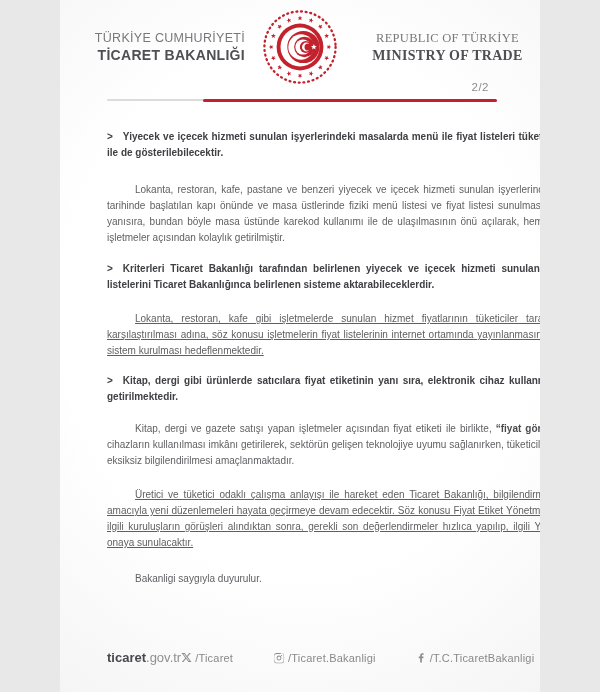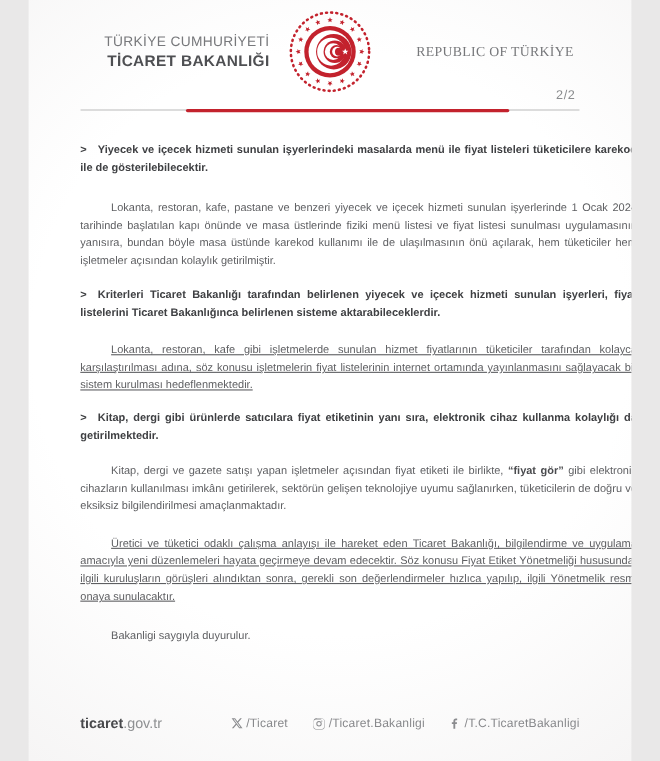--- a/index.html
+++ b/index.html
@@ -1,19 +1,19 @@
 <!DOCTYPE html>
 <html lang="tr"><head>
 <meta charset="utf-8">
 <style>
   * { margin: 0; padding: 0; box-sizing: border-box; }
   html, body { background: #e9e8e8; }
   .page {
     position: relative;
-    width: 548px;
+    width: 480px;
     height: 692px;
     margin: 0 auto;
     overflow: hidden;
     background: radial-gradient(ellipse 90% 70% at 50% 45%, #ffffff 55%, #f5f4f4 100%);
     font-family: "Liberation Sans", "DejaVu Sans", sans-serif;
     color: #5e5f62;
   }
 
   
   .header-inner {
@@ -68,21 +68,21 @@
   .mt-20 { margin-top: 20px; }
 
   
   .footer {
     position: absolute; left: 47px; right: 47px; top: 650px;
     display: flex; justify-content: space-between; align-items: center;
   }
   .website { font-size: 13px; text-decoration: none; }
   .website .w-bold { font-weight: 700; color: #48494c; }
   .website .w-rest { font-weight: 400; color: #8e9092; }
-  .social { display: flex; gap: 22px; align-items: center; }
+  .social { display: flex; gap: 40px; align-items: center; }
   .social-item {
     display: flex; align-items: center; gap: 3px;
     font-size: 11px; color: #88898c; text-decoration: none;
     letter-spacing: 0.2px;
   }
   .social-item svg { display: block; fill: #8a8b8e; }
 </style>
 </head>
 <body>
 
@@ -129,20 +129,21 @@
         <circle cx="3" cy="0" r="7.8" fill="#ffffff"></circle>
         <circle cx="6" cy="0" r="6.2" fill="#c3222d"></circle>
         <circle cx="6.5" cy="0" r="4.5" fill="#ffffff"></circle>
         <circle cx="8.3" cy="0" r="3.7" fill="#c3222d"></circle>
         <path d="M14.2,-3 L15.1,-0.9 L17.1,-0.9 L15.5,0.4 L16,2.5 L14.2,1.2 L12.4,2.5 L12.9,0.4 L11.3,-0.9 L13.3,-0.9 Z" fill="#ffffff"></path>
       </svg>
     </div>
 
     <div class="org-en">
       <div class="org-line1">REPUBLIC OF TÜRKİYE</div>
+      <div class="org-line2">MINISTRY OF TRADE</div>
     </div>
   </div>
 
   <div class="page-indicator">2/2</div>
 
   <div class="divider">
     <span class="divider-red"></span>
   </div>
 
   <main class="doc">

